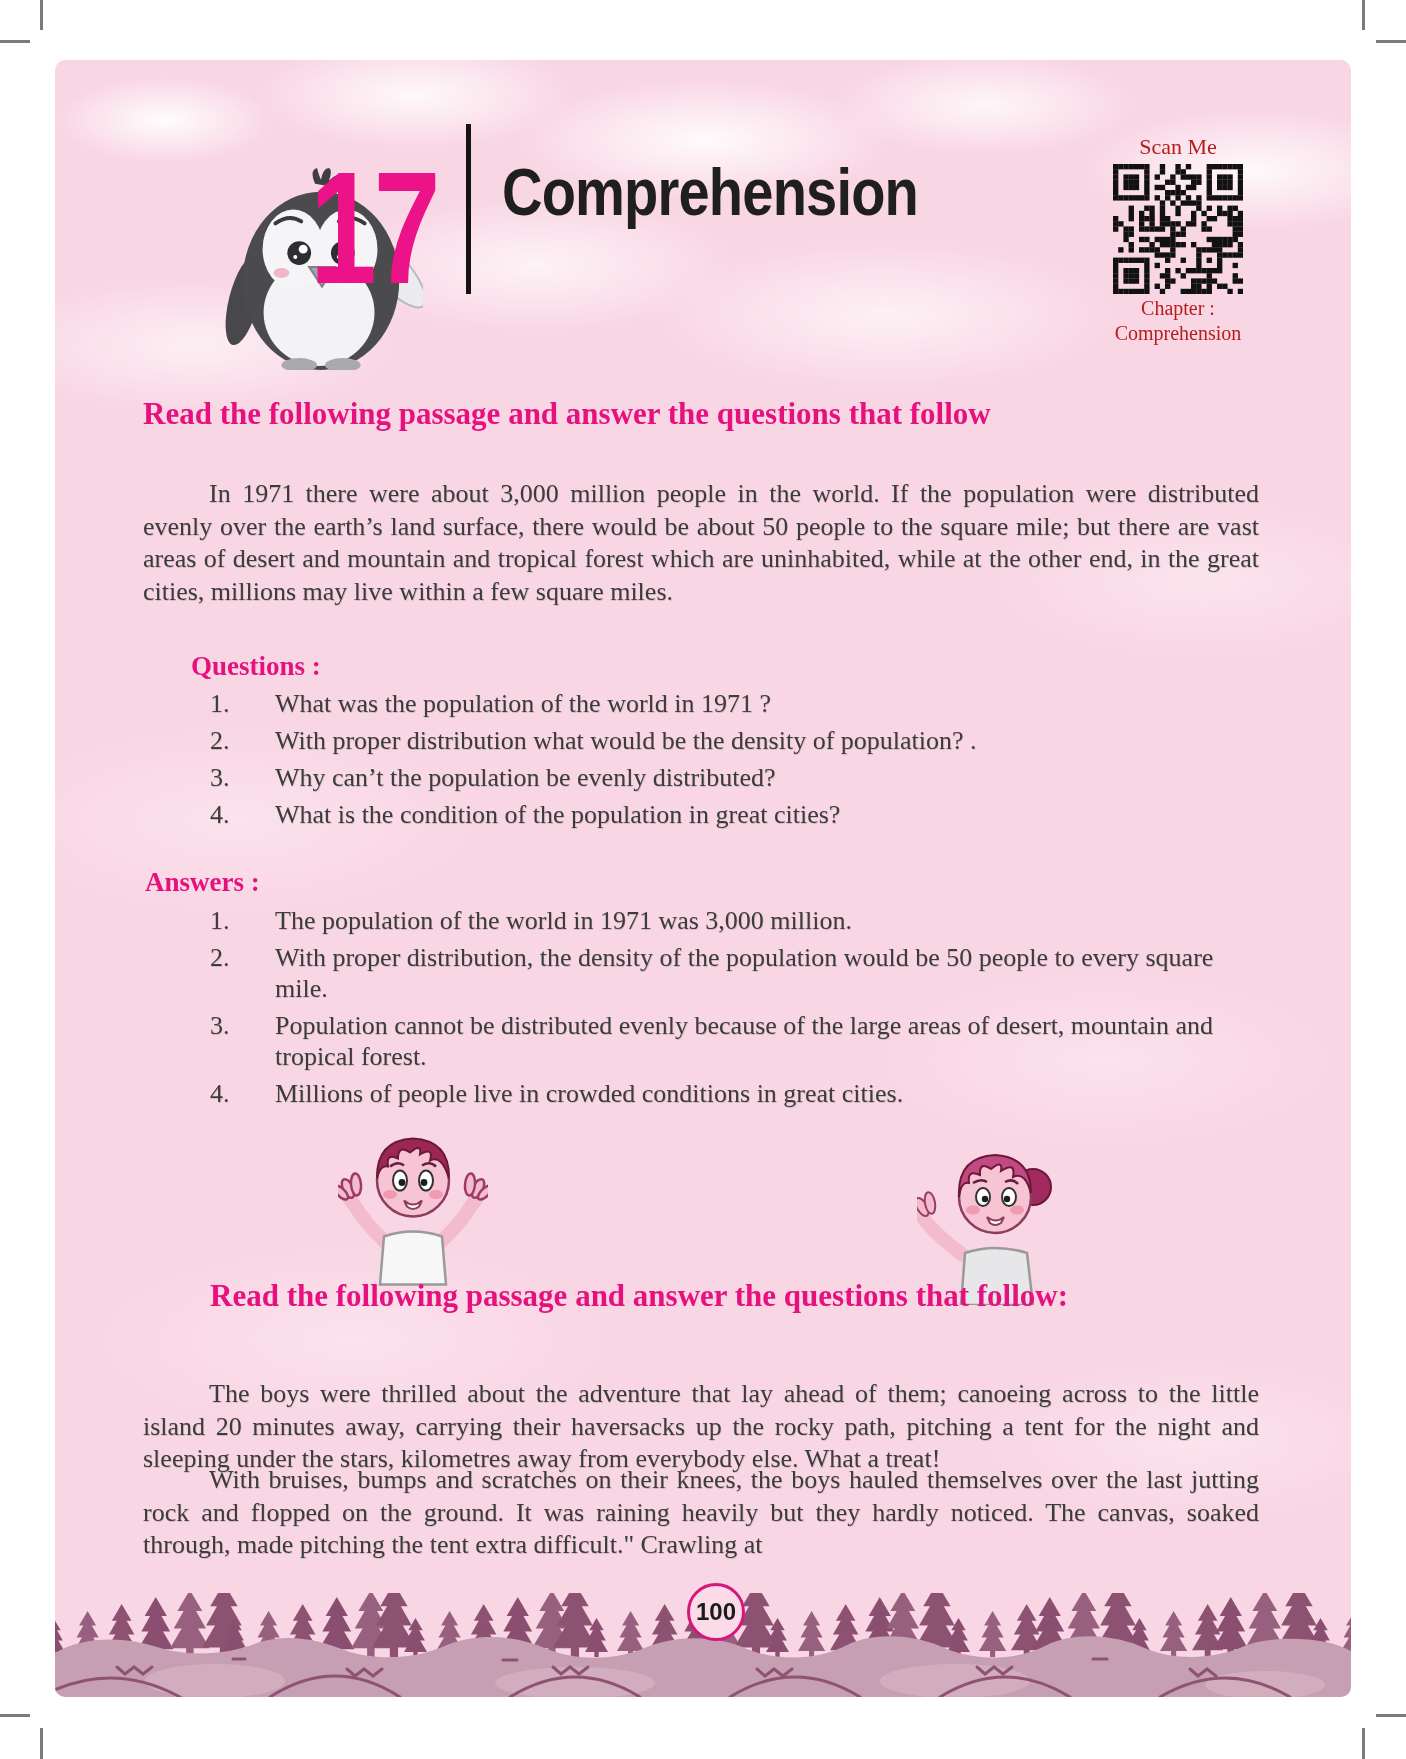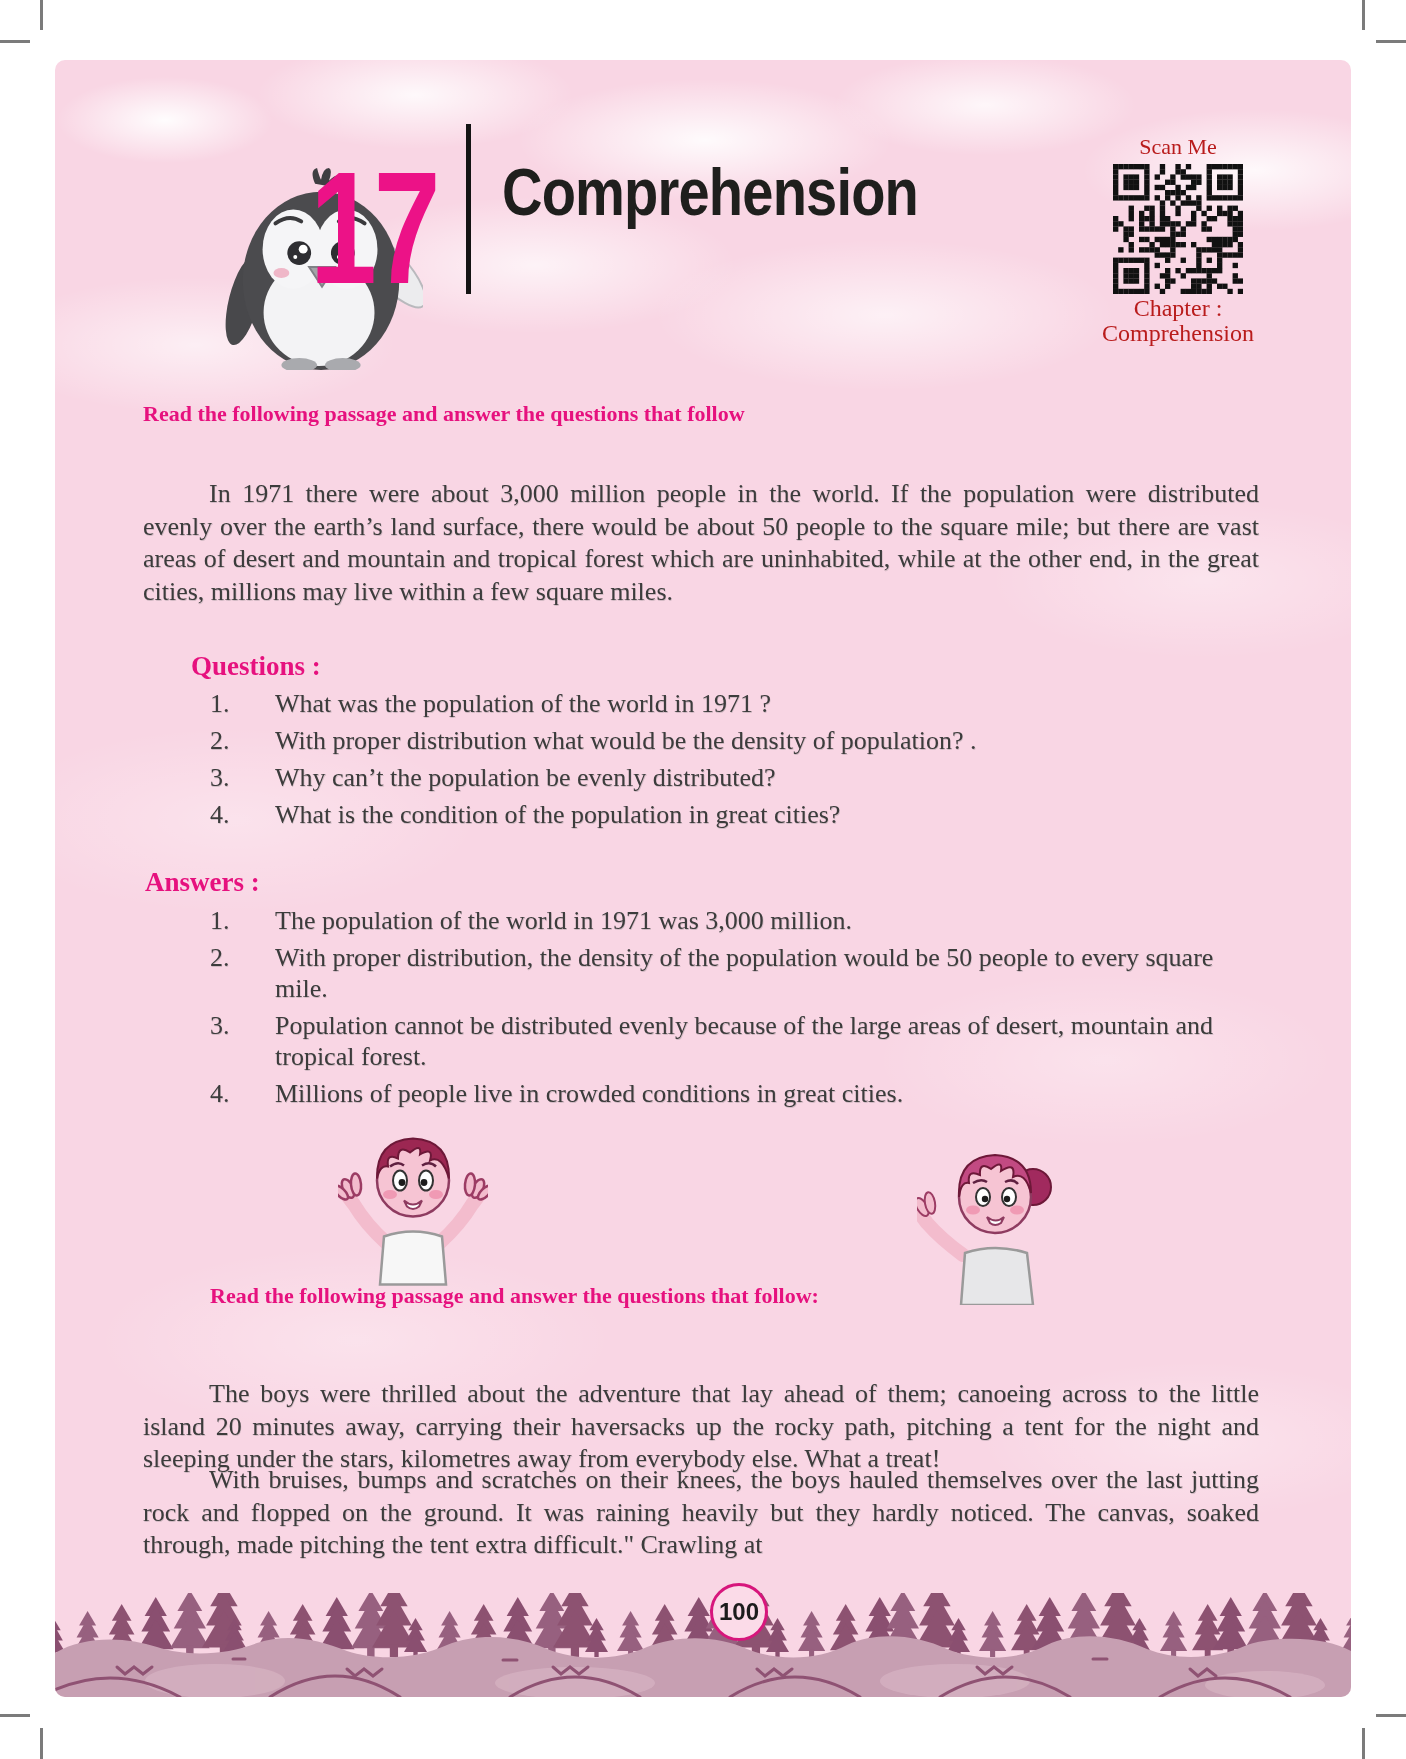--- a/index.html
+++ b/index.html
@@ -40,23 +40,23 @@
   }
   .title-divider{position:absolute;left:411px;top:64px;width:5px;height:170px;background:#141414;}
   .chap-title{
     position:absolute;left:447px;top:96px;margin:0;
     font-family:"Liberation Sans", sans-serif;font-weight:700;font-size:66px;line-height:1.1;
     color:#1f1f1d;transform:scaleX(.85);transform-origin:left top;letter-spacing:-1px;
   }
   .qr-wrap{position:absolute;left:1013px;top:74px;width:220px;text-align:center;color:#b91c1c;}
   .scan-label{font-size:22px;line-height:26px;}
   #qr{display:block;margin:4px auto 2px auto;background:transparent;}
-  .qr-cap{font-size:24px;line-height:25px;}
+  .qr-cap{font-size:20px;line-height:25px;}
   
-  .heading{position:absolute;margin:0;font-weight:700;font-size:22px;line-height:32px;color:#e6117e;}
+  .heading{position:absolute;margin:0;font-weight:700;font-size:31px;line-height:32px;color:#e6117e;}
   .label{position:absolute;margin:0;font-weight:700;font-size:27px;line-height:32px;color:#e6117e;}
   .body-text{
     position:absolute;margin:0;left:88px;width:1116px;
     font-size:26px;line-height:32.5px;color:#3c3c3c;text-align:justify;text-indent:66px;
     text-shadow:.6px .6px 0 rgba(120,120,120,.3);
   }
   #h-passage1{left:88px;top:338px;}
   #p-passage1{top:374px;margin-top:44px;}
   #q-label{left:88px;top:590px;margin-left:48px;}
   #a-label{left:90px;top:806px;}
@@ -81,21 +81,21 @@
   .banner-label{
     font-family:"Liberation Sans", sans-serif;font-weight:700;font-size:29px;color:#ffffff;
     word-spacing:6px;letter-spacing:.5px;white-space:nowrap;
     text-shadow:-2px -2px 0 #5f1f44,2px -2px 0 #5f1f44,-2px 2px 0 #5f1f44,2px 2px 0 #5f1f44,4px 4px 3px rgba(40,10,25,.55);
   }
   #h-passage2{left:155px;top:1220px;}
   #p-passage2a{top:1288px;margin-top:30px;}
   #p-passage2b{top:1404px;}
   
   .page-num{
-    position:absolute;left:655px;top:1523px;width:52px;height:52px;border-radius:50%;
+    position:absolute;left:632px;top:1523px;width:52px;height:52px;border-radius:50%;
     border:3px solid #d7167c;background:#fbdbe8;z-index:5;
     display:flex;align-items:center;justify-content:center;
     font-family:"Liberation Sans", sans-serif;font-weight:700;font-size:24px;color:#1c1c1c;
   }
   #footer-art{position:absolute;left:0;bottom:0;width:1296px;height:104px;z-index:1;}
 </style>
 </head>
 <body>
 
 <div class="crop" style="left:40px;top:0;width:3px;height:30px;"></div>

